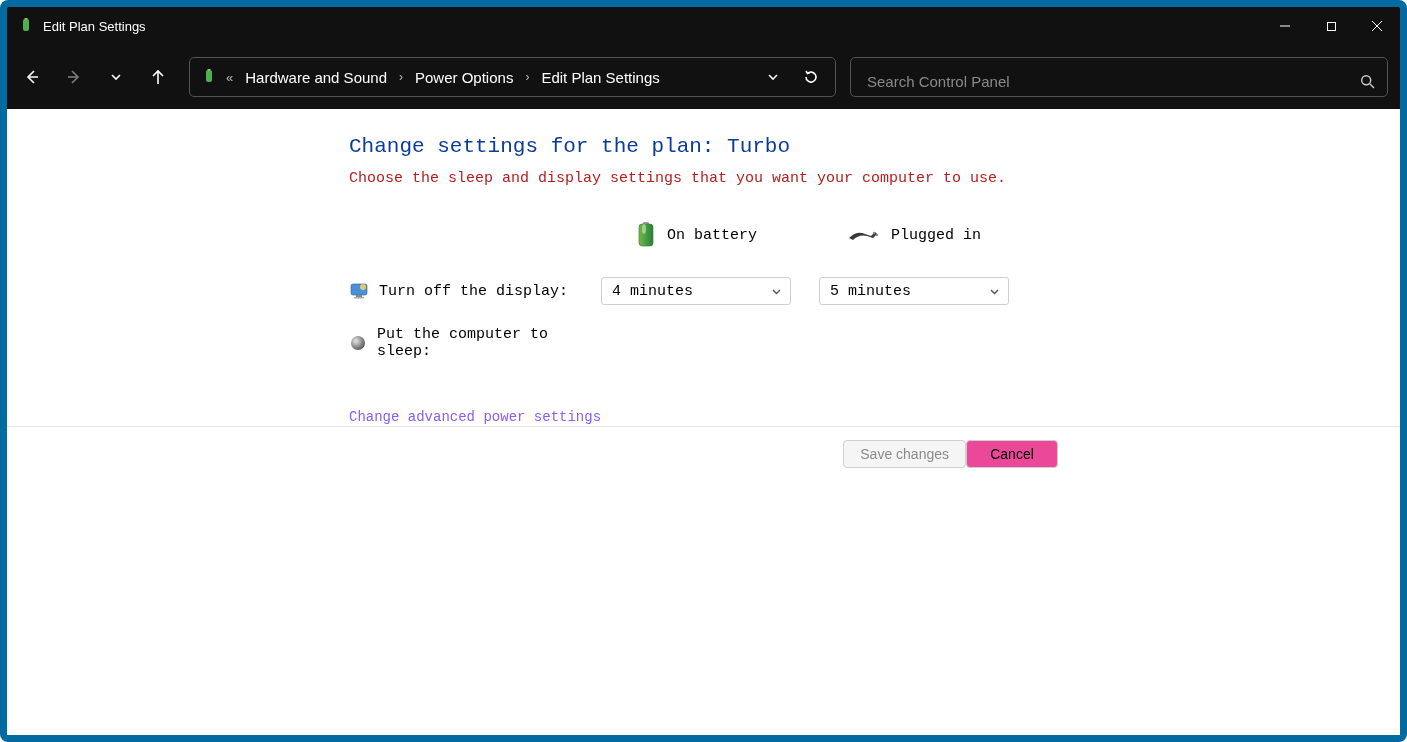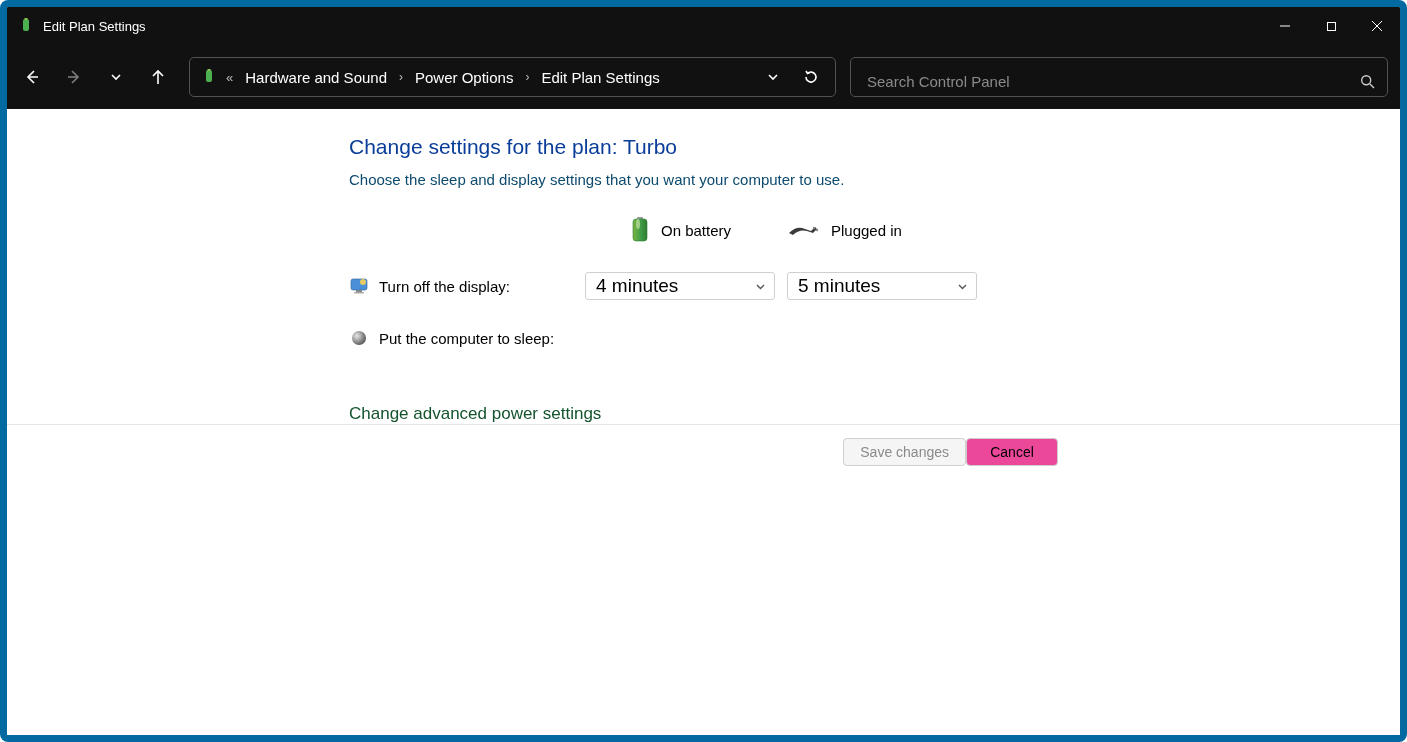--- a/index.html
+++ b/index.html
@@ -117,36 +117,37 @@
   
   .content {
     flex: 1;
     background: #fff;
     display: flex;
     flex-direction: column;
   }
   .settings-panel {
     padding: 26px 8px 0 342px;
     flex: 1;
+    font-family: Liberation Mono, monospace;
   }
   .page-heading {
     color: #0a3d9a;
     font-size: 21px;
     font-weight: 400;
     margin: 0 0 12px 0;
   }
   .page-desc {
     font-size: 15px;
-    color: #0c4a6e;
-    margin: 0 0 12px 0;
+    color: #b91c1c;
+    margin: 0 0 18px 0;
   }
   .settings-table {
     display: grid;
     grid-template-columns: 224px 190px 190px;
-    column-gap: 12px;
+    column-gap: 28px;
     align-items: center;
   }
   .col-header {
     display: flex;
     align-items: center;
     gap: 10px;
     height: 60px;
     font-size: 15px;
   }
   .row-label {
@@ -157,33 +158,33 @@
     height: 52px;
   }
   .row-label .row-icon { width: 20px; height: 20px; display:flex; align-items:center; justify-content:center; }
   .combo {
     height: 28px;
     border: 1px solid #cfcfcf;
     border-radius: 3px;
     display: flex;
     align-items: center;
     padding: 0 8px 0 10px;
-    font-size: 19px;
+    font-size: 15px;
     background: #fff;
     cursor: pointer;
     position: relative;
   }
   .combo .chev {
     margin-left: auto;
     color: #555;
   }
   .adv-link {
     margin-top: 40px;
-    color: #14532d;
-    font-size: 17px;
+    color: #8b5cf6;
+    font-size: 14px;
     cursor: pointer;
     display: inline-block;
   }
 
   
   .footer {
     border-top: 1px solid #e6e6e6;
     height: 54px;
     display: flex;
     align-items: center;
@@ -328,21 +329,21 @@
                   <stop offset="0" stop-color="#7cb342"></stop>
                   <stop offset="0.5" stop-color="#43a047"></stop>
                   <stop offset="1" stop-color="#2e7d32"></stop>
                 </linearGradient>
               </defs>
               <ellipse cx="9" cy="8" rx="2" ry="5" fill="#c5e1a5" opacity="0.7"></ellipse>
             </svg>
           </span>
           <span>On battery</span>
         </div>
-        <div class="col-header" style="justify-content:flex-start">
+        <div class="col-header" style="justify-content:center">
           <span>
             <svg width="34" height="22" viewBox="0 0 34 22">
               <path d="M2 14 Q10 6 18 10 L24 12 L28 8 L30 10 L26 14 L20 12 Q12 10 6 16 Z" fill="#3a3a3a"></path>
               <circle cx="27" cy="9" r="1.2" fill="#888"></circle>
               <circle cx="30" cy="11" r="1.2" fill="#888"></circle>
             </svg>
           </span>
           <span>Plugged in</span>
         </div>
 

